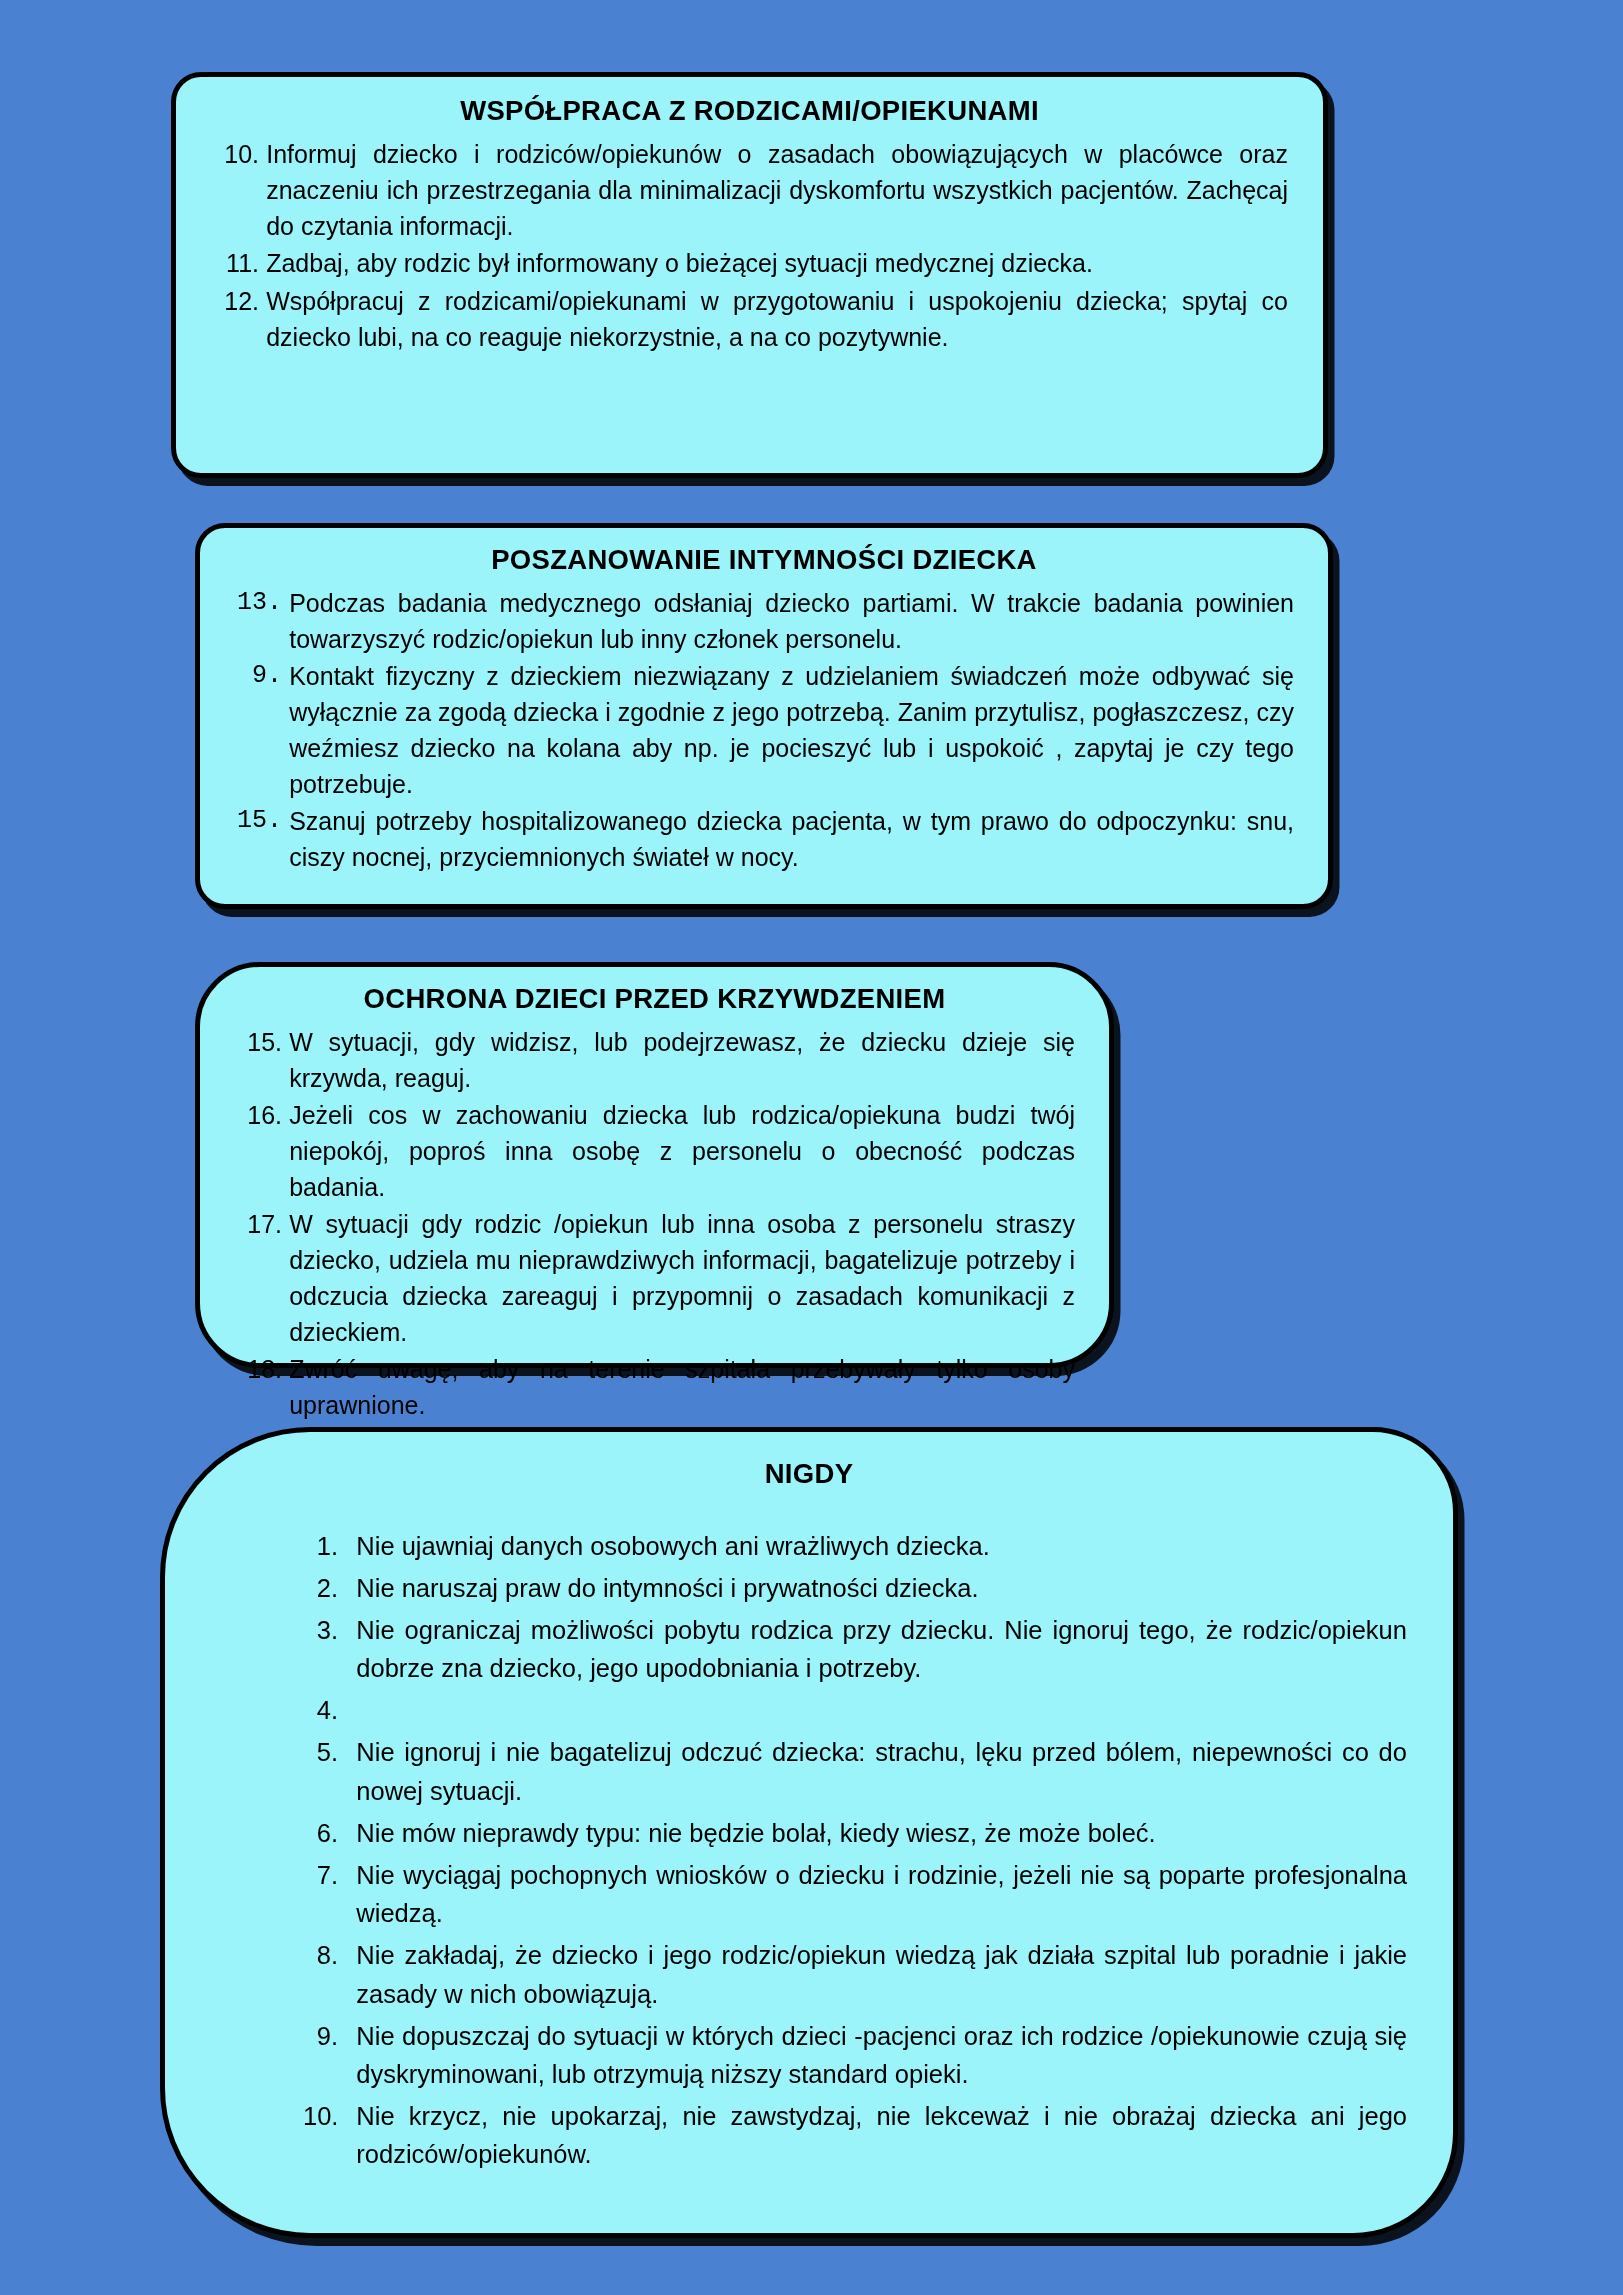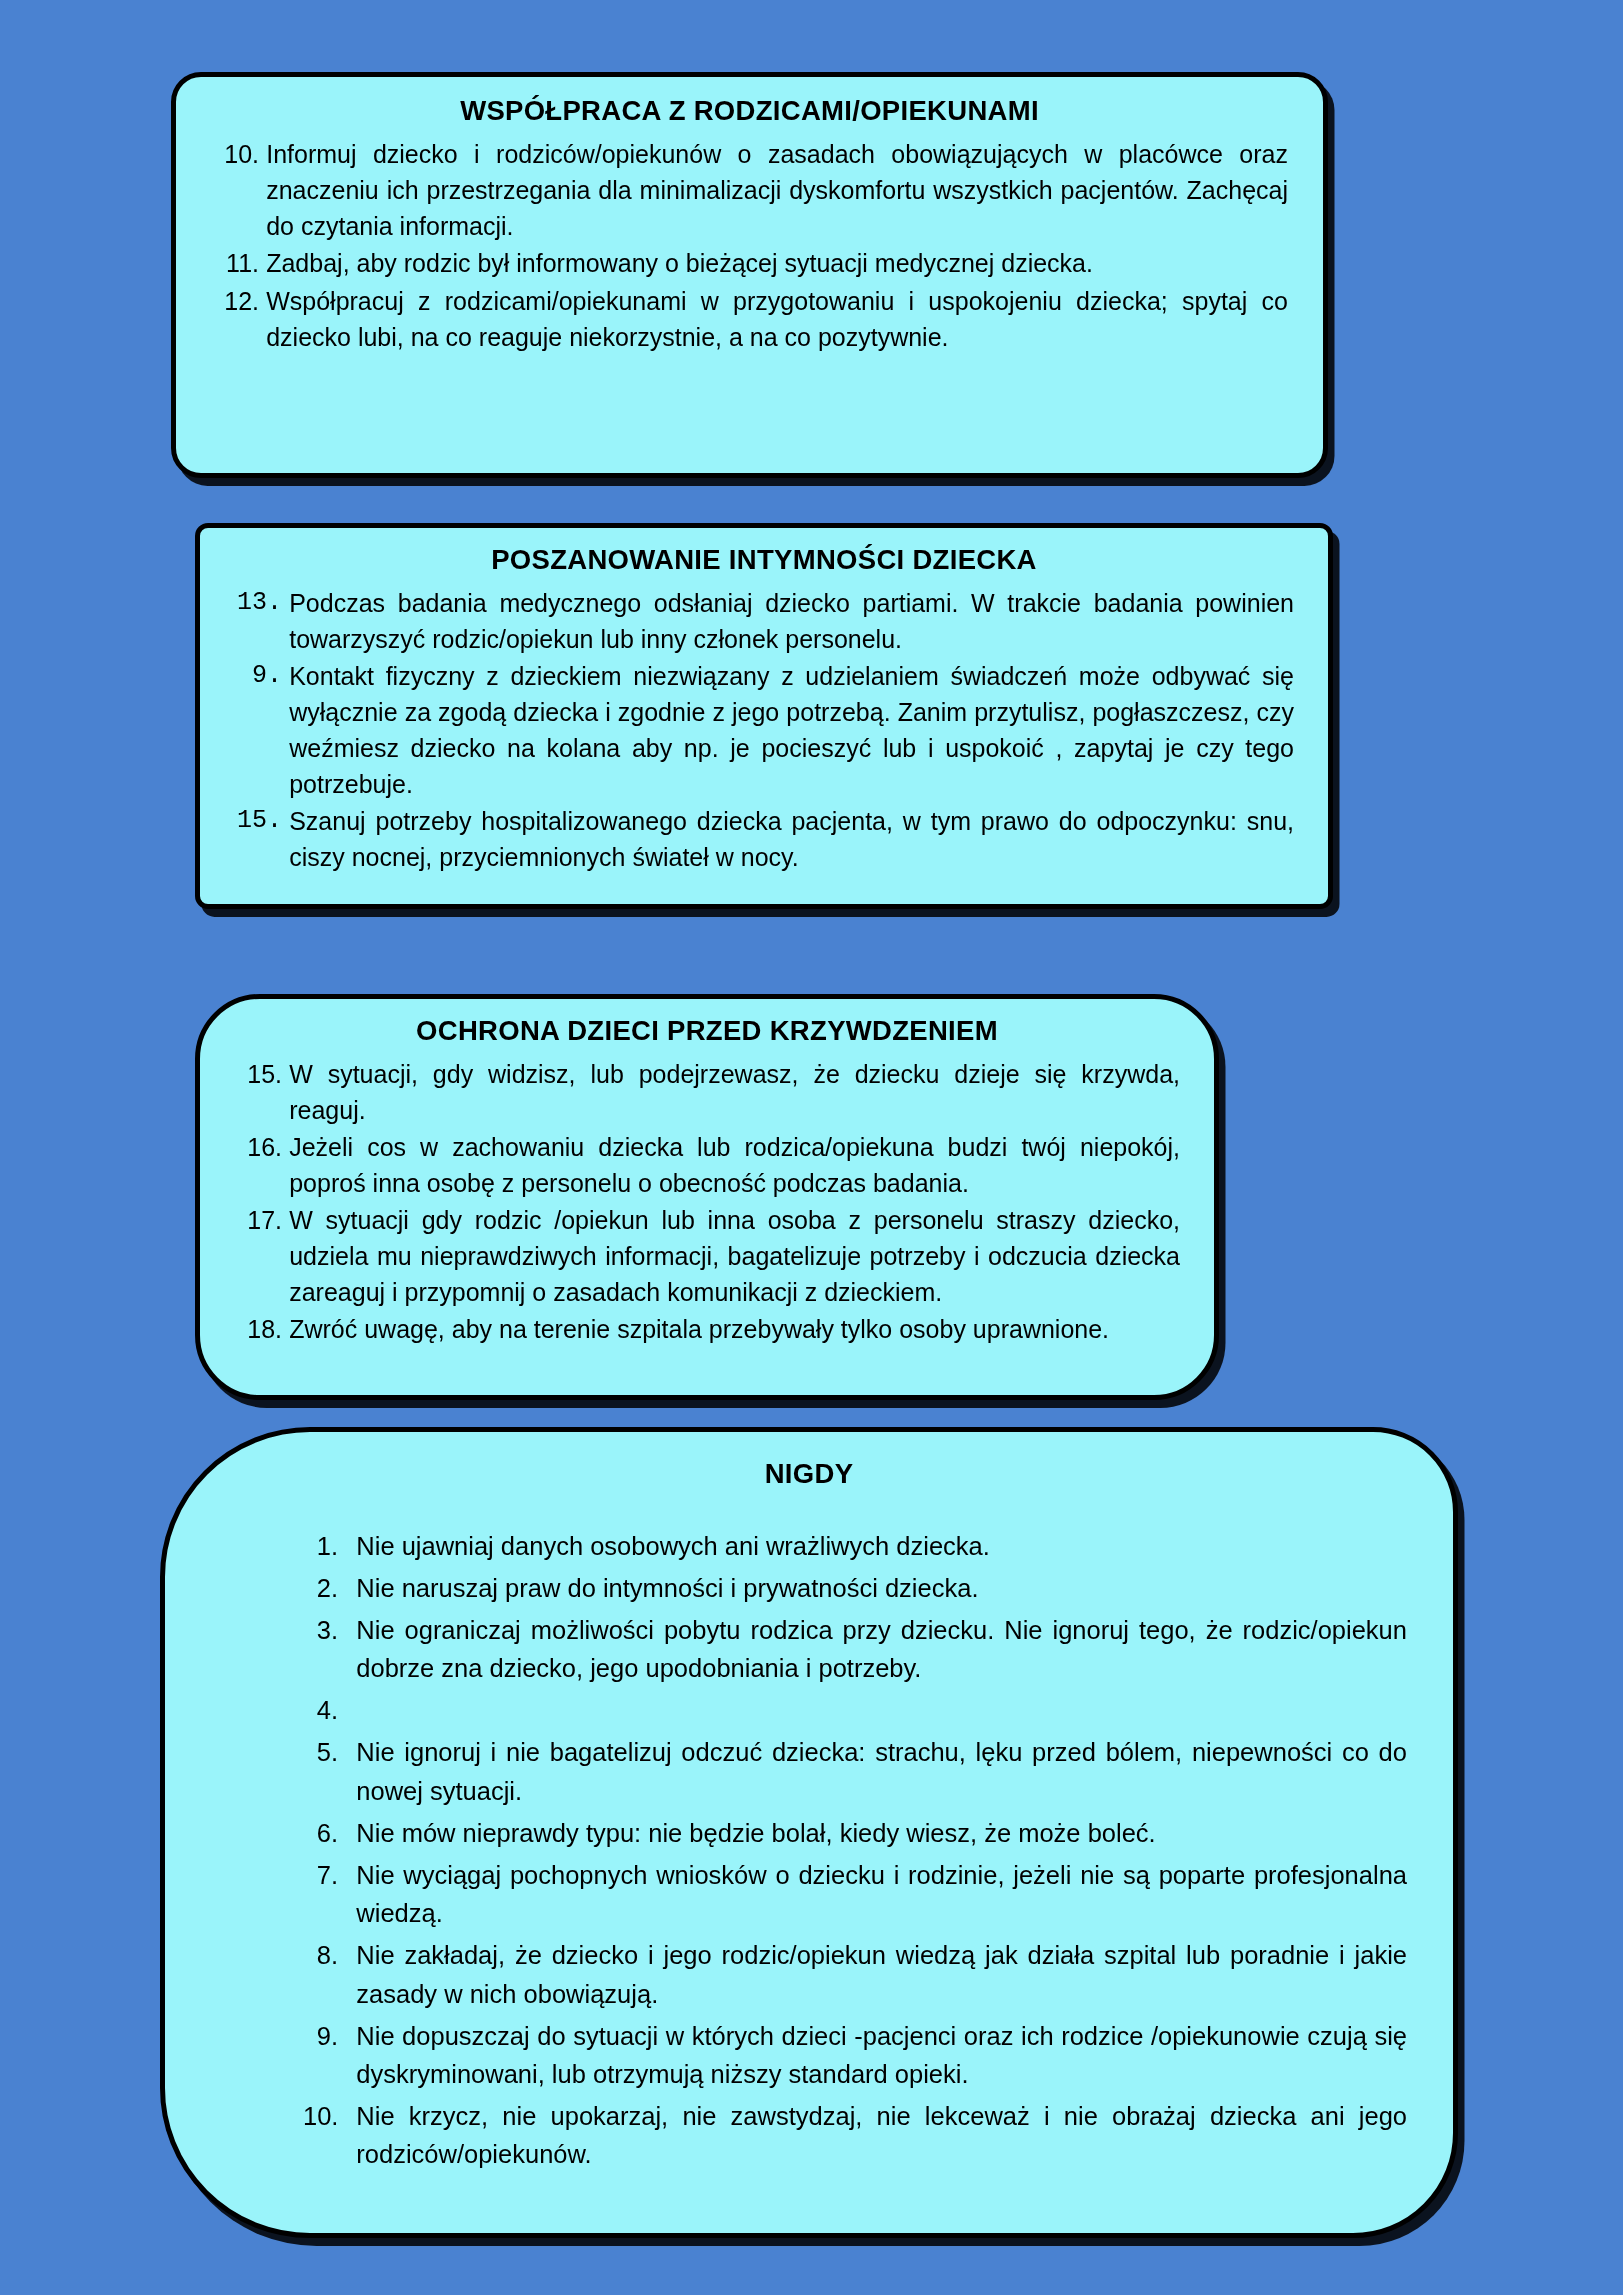--- a/index.html
+++ b/index.html
@@ -36,31 +36,30 @@
     width: 1157px;
     height: 406px;
     border-radius: 30px;
     padding: 18.3px 35px 19.6px 35px;
   }
   #card-poszanowanie {
     left: 195px;
     top: 523px;
     width: 1138px;
     height: 386px;
-    border-radius: 13px;
+    border-radius: 30px;
     padding: 15.7px 34px 17px 34px;
   }
   #card-ochrona {
     left: 195px;
     top: 962px;
-    width: 1024px;
+    width: 919px;
     height: 406px;
     border-radius: 65px;
     padding: 15.7px 34px 17px 34px;
-    margin-top: 32px;
   }
   #card-nigdy {
     left: 160px;
     top: 1427px;
     width: 1298px;
     height: 811px;
     border-radius: 150px 85px 105px 150px;
     padding: 26px 46px 26px 46px;
   }
 

